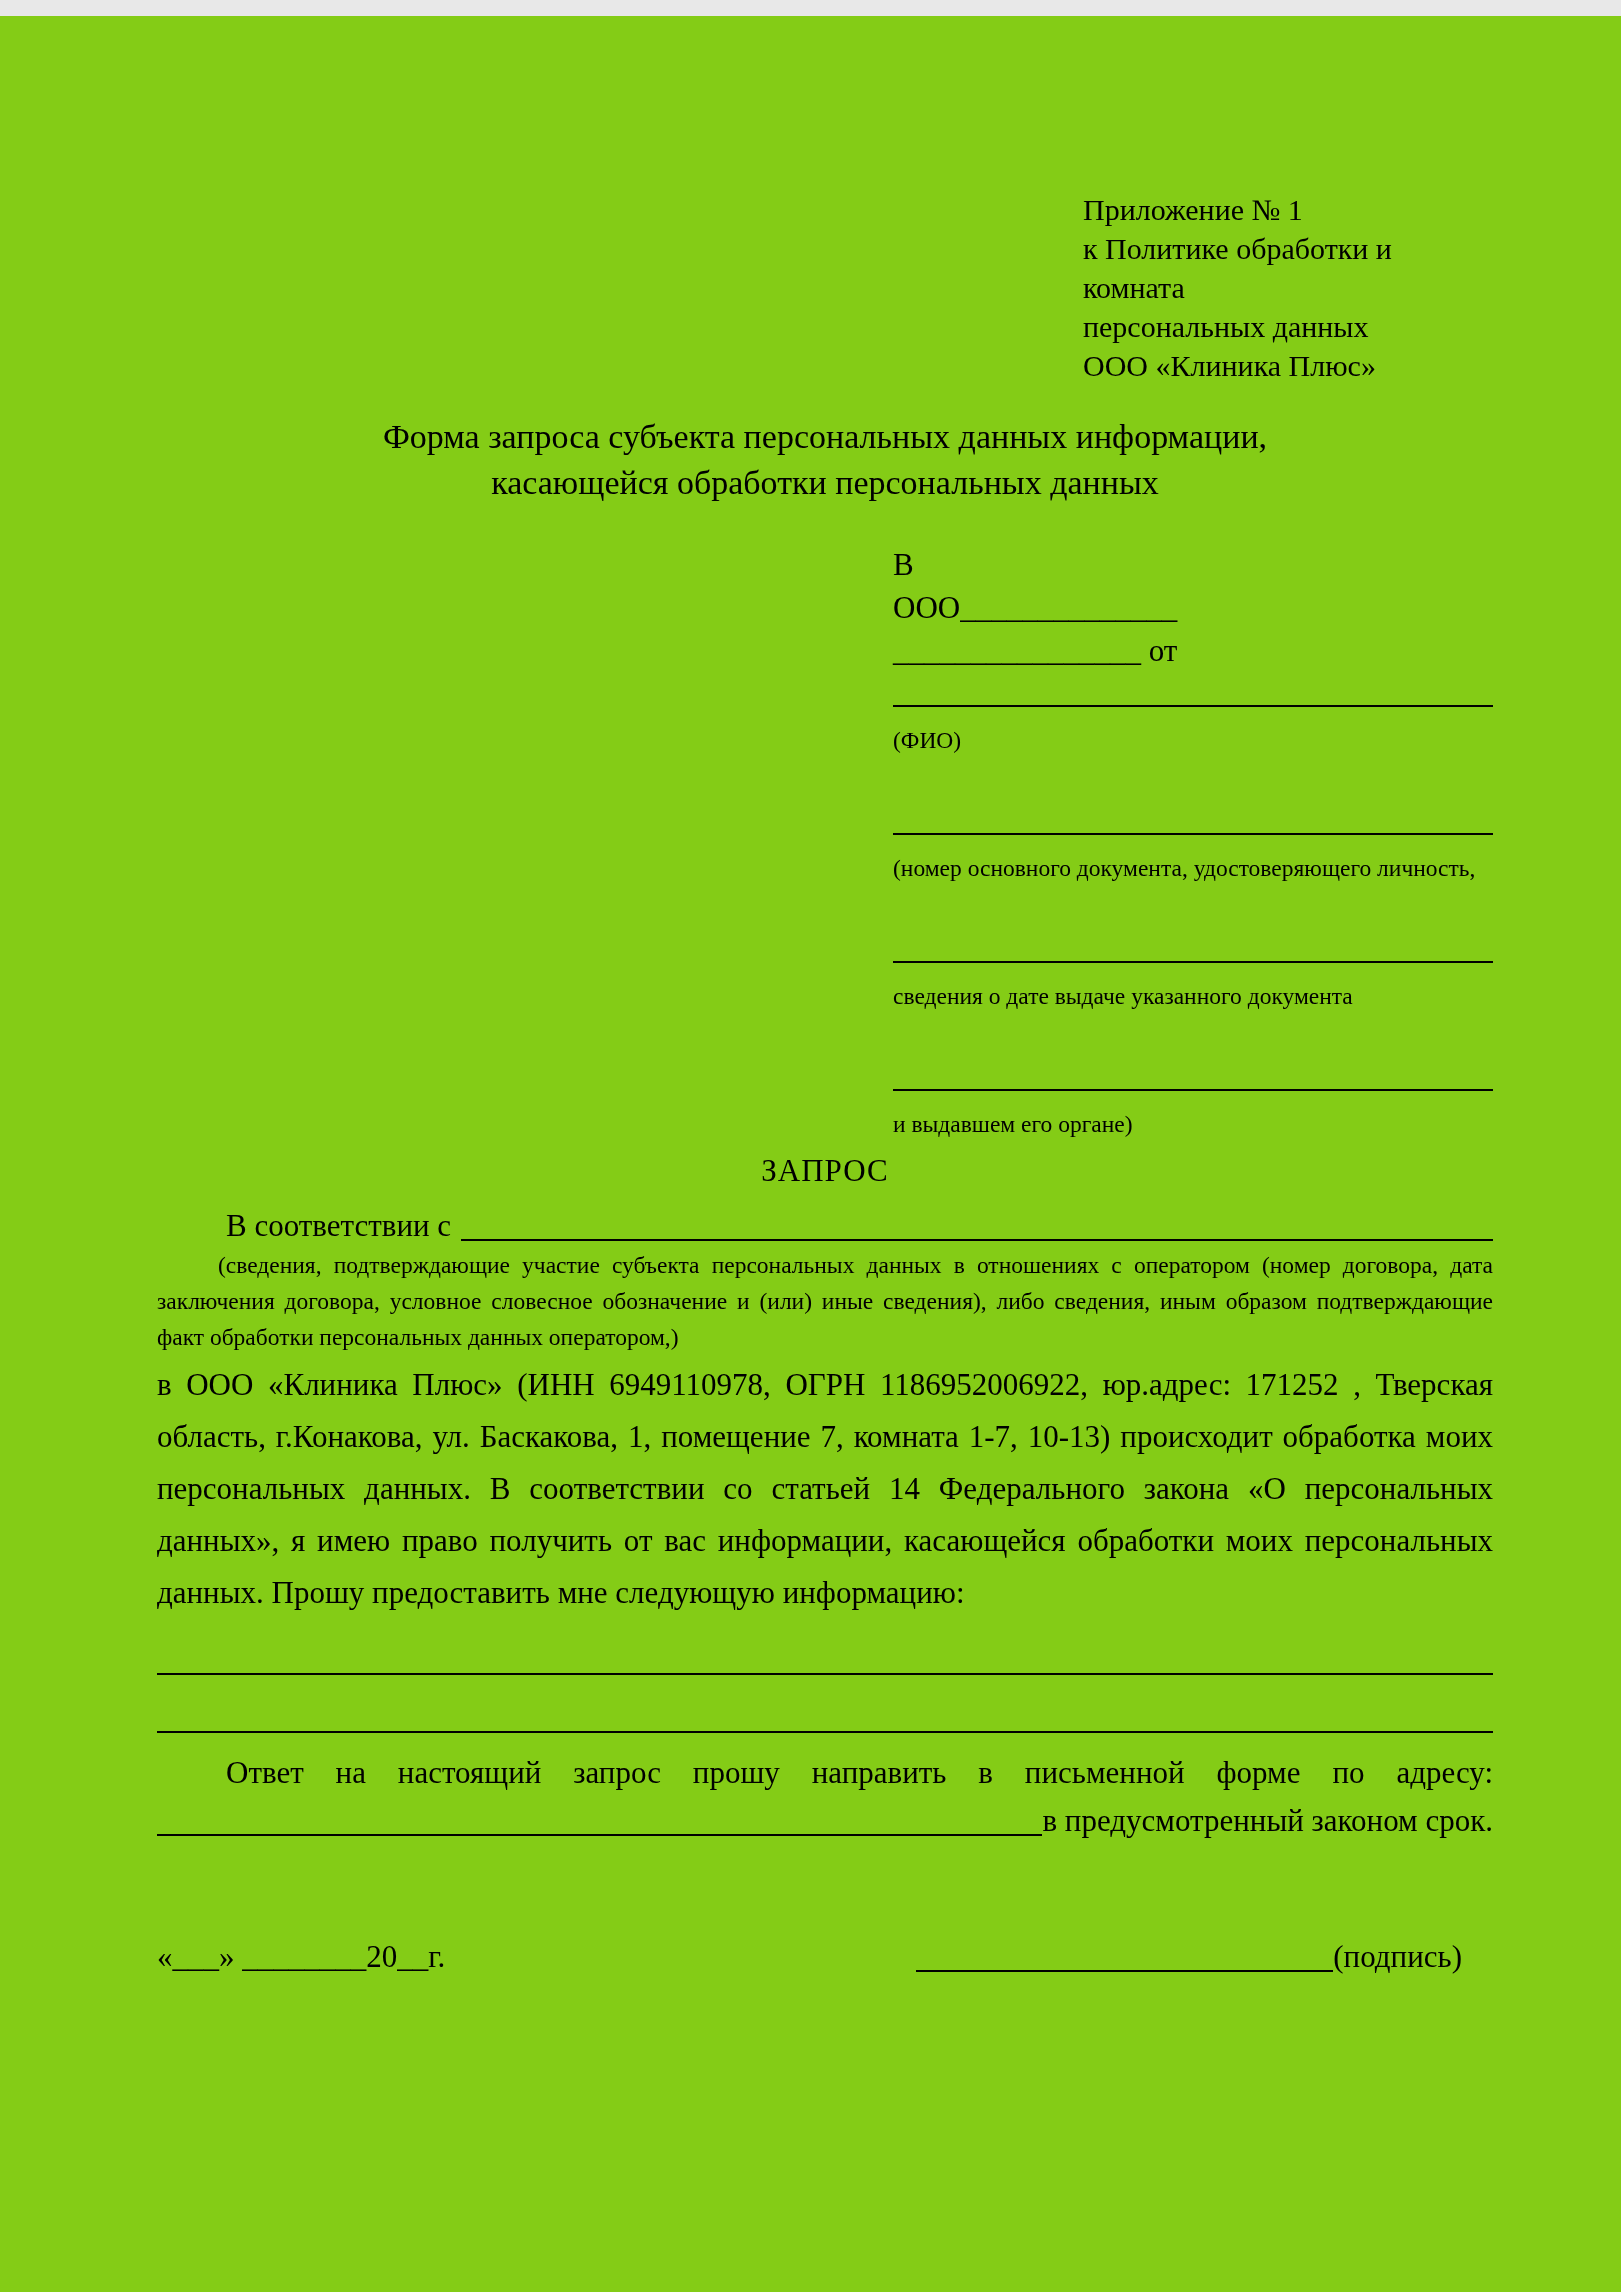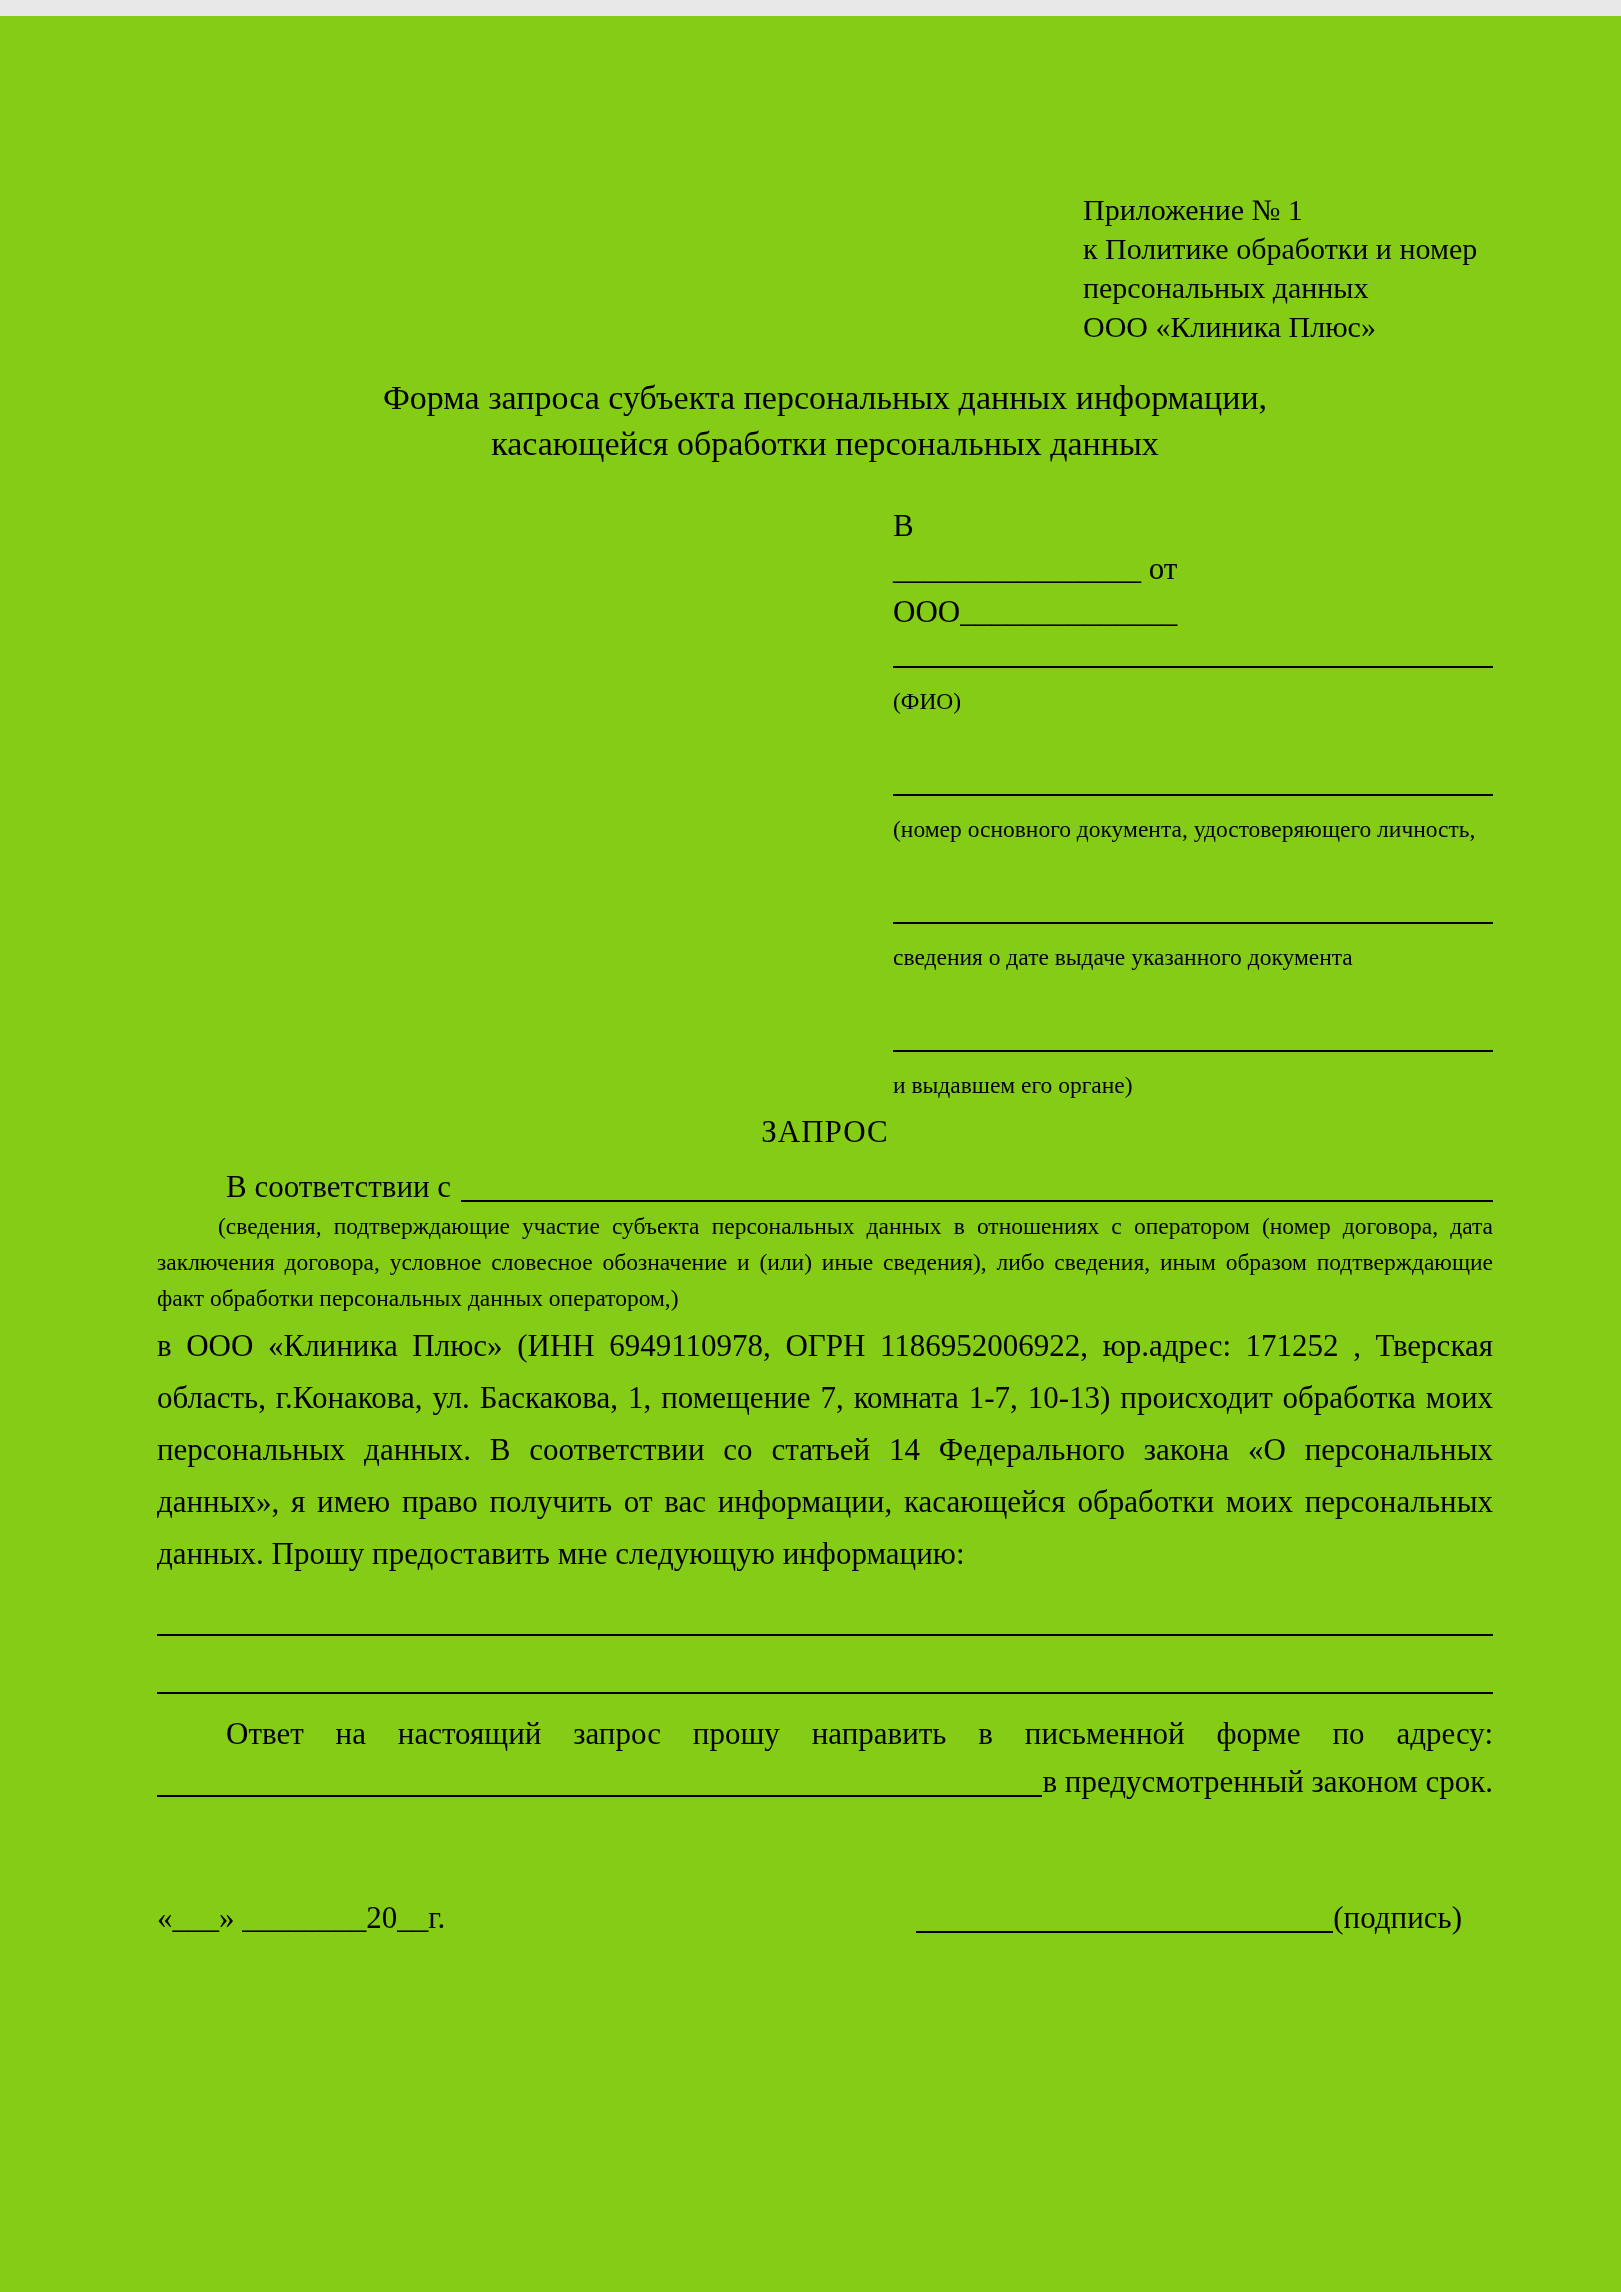--- a/index.html
+++ b/index.html
@@ -126,34 +126,34 @@
   }
   .sig-caption { white-space: nowrap; }
 </style>
 </head>
 <body>
 
 <div class="page">
 
   <div class="doc-header">
     <div>Приложение № 1</div>
-    <div>к Политике обработки и номер</div>
+    <div>к Политике обработки и комната</div>
     <div>персональных данных</div>
     <div>ООО «Клиника Плюс»</div>
   </div>
 
   <div class="doc-title">
     <div>Форма запроса субъекта персональных данных информации,</div>
     <div>касающейся обработки персональных данных</div>
   </div>
 
   <div class="addressee">
     <div class="addr-text-line">В</div>
+    <div class="addr-text-line">ООО______________</div>
     <div class="addr-text-line">________________ от</div>
-    <div class="addr-text-line">ООО______________</div>
 
     <div class="field-line"></div>
     <div class="field-caption">(ФИО)</div>
 
     <div class="field-line gap"></div>
     <div class="field-caption">(номер основного документа, удостоверяющего личность,</div>
 
     <div class="field-line gap"></div>
     <div class="field-caption">сведения о дате выдаче указанного документа</div>
 

